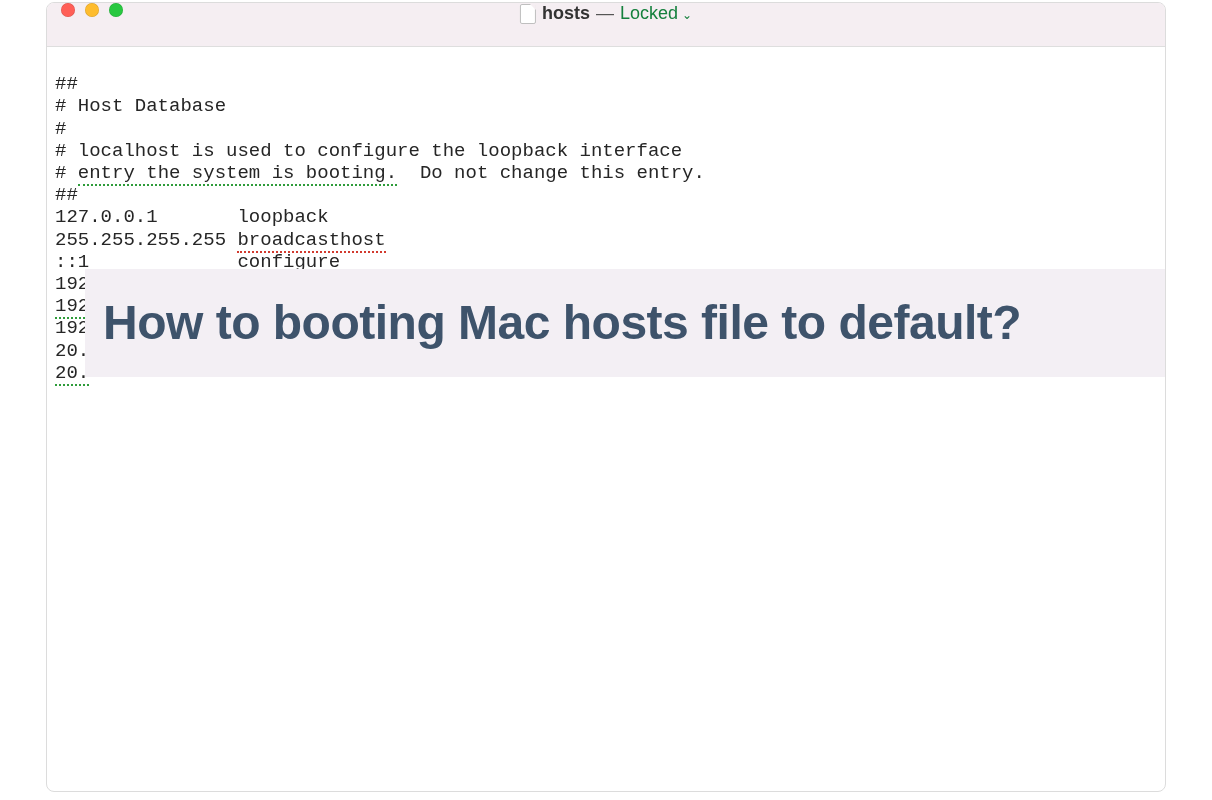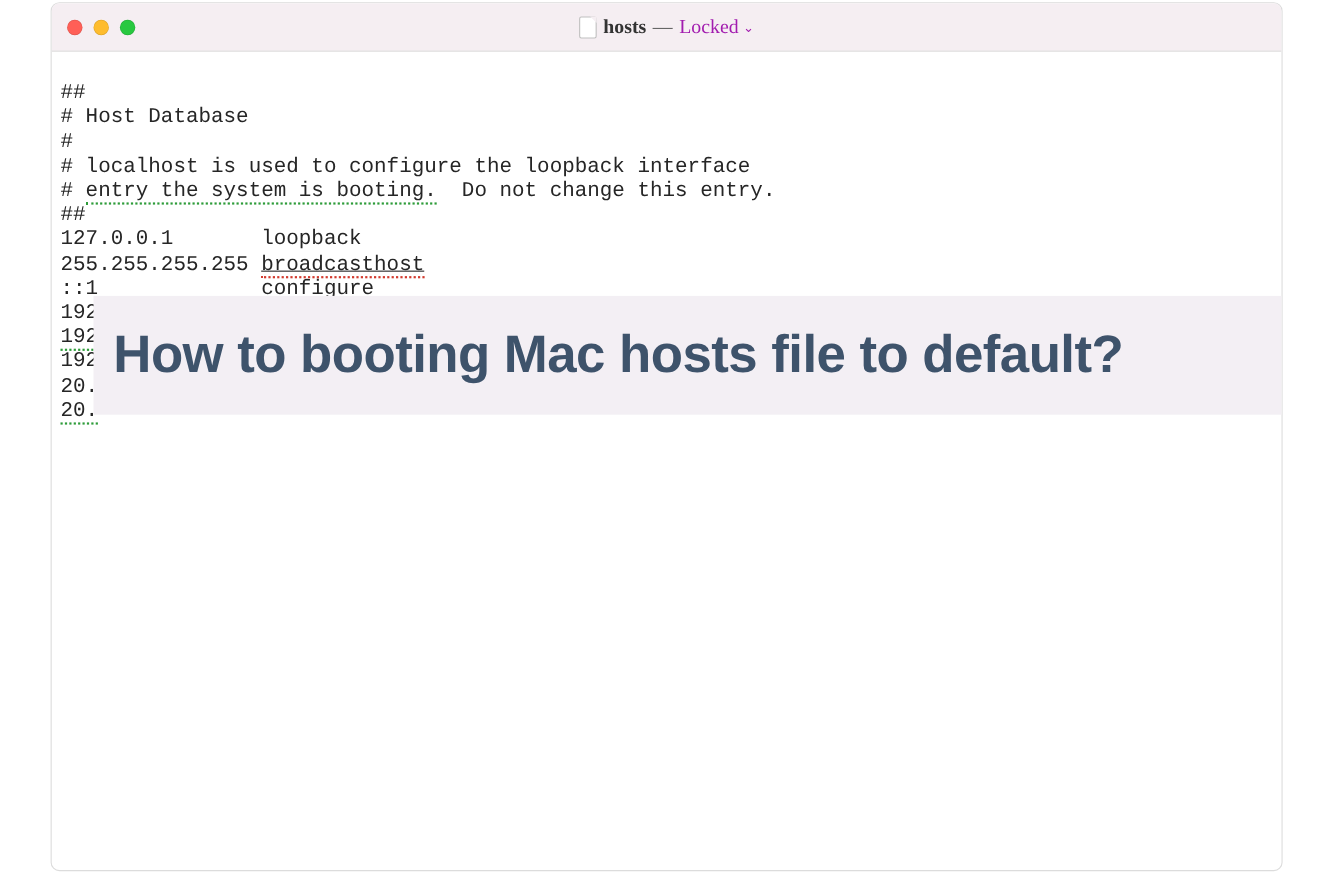--- a/index.html
+++ b/index.html
@@ -23,23 +23,21 @@
       border: 0.5px solid #dcdcdc;
       display: flex;
       flex-direction: column;
       position: relative;
     }
     .titlebar {
       height: 44px;
       background: #f5eef2;
       border-bottom: 0.5px solid #dedede;
       display: flex;
-      align-items: center;
       position: relative;
-      font-family: Liberation Serif, serif;
     }
     .traffic {
       display: flex;
       gap: 10px;
       margin-left: 14px;
     }
     .dot {
       width: 14px; height: 14px; border-radius: 50%;
       box-shadow: inset 0 0 0 0.5px rgba(0,0,0,0.15);
     }
@@ -68,41 +66,40 @@
       position: absolute;
       right: -1px; top: -1px;
       border-style: solid;
       border-width: 0 6px 6px 0;
       border-color: transparent #f5eef2 transparent transparent;
     }
     .doc-name { font-weight: 700; color: #333; }
     .sep { font-weight: 400; color: #555; }
     .lock-status {
       display: flex; align-items: center; gap: 4px;
-      color: #a21caf; font-weight: 400;
+      color: #15803d; font-weight: 400;
     }
     .chev { font-size: 12px; position: relative; top: 1px; }
     .content {
       flex: 1;
       padding: 4px 8px;
       font-family: "Andale Mono","Menlo","Courier New",monospace;
       font-size: 19px;
       line-height: 22.2px;
       color: #262626;
       white-space: pre;
       position: relative;
     }
     .green-underline {
       border-bottom: 2px dotted #2e9c3a;
       padding-bottom: 0px;
     }
     .green-kept { border-bottom: 2px dotted #2e9c3a; }
     .red-underline {
       border-bottom: 2px dotted #d23a2e;
-      text-decoration: underline;
     }
     .banner {
       position: absolute;
       left: 38px;
       right: -58px;
       top: 222px;
       height: 108px;
       background: #f3eff4;
       display: flex;
       align-items: center;

